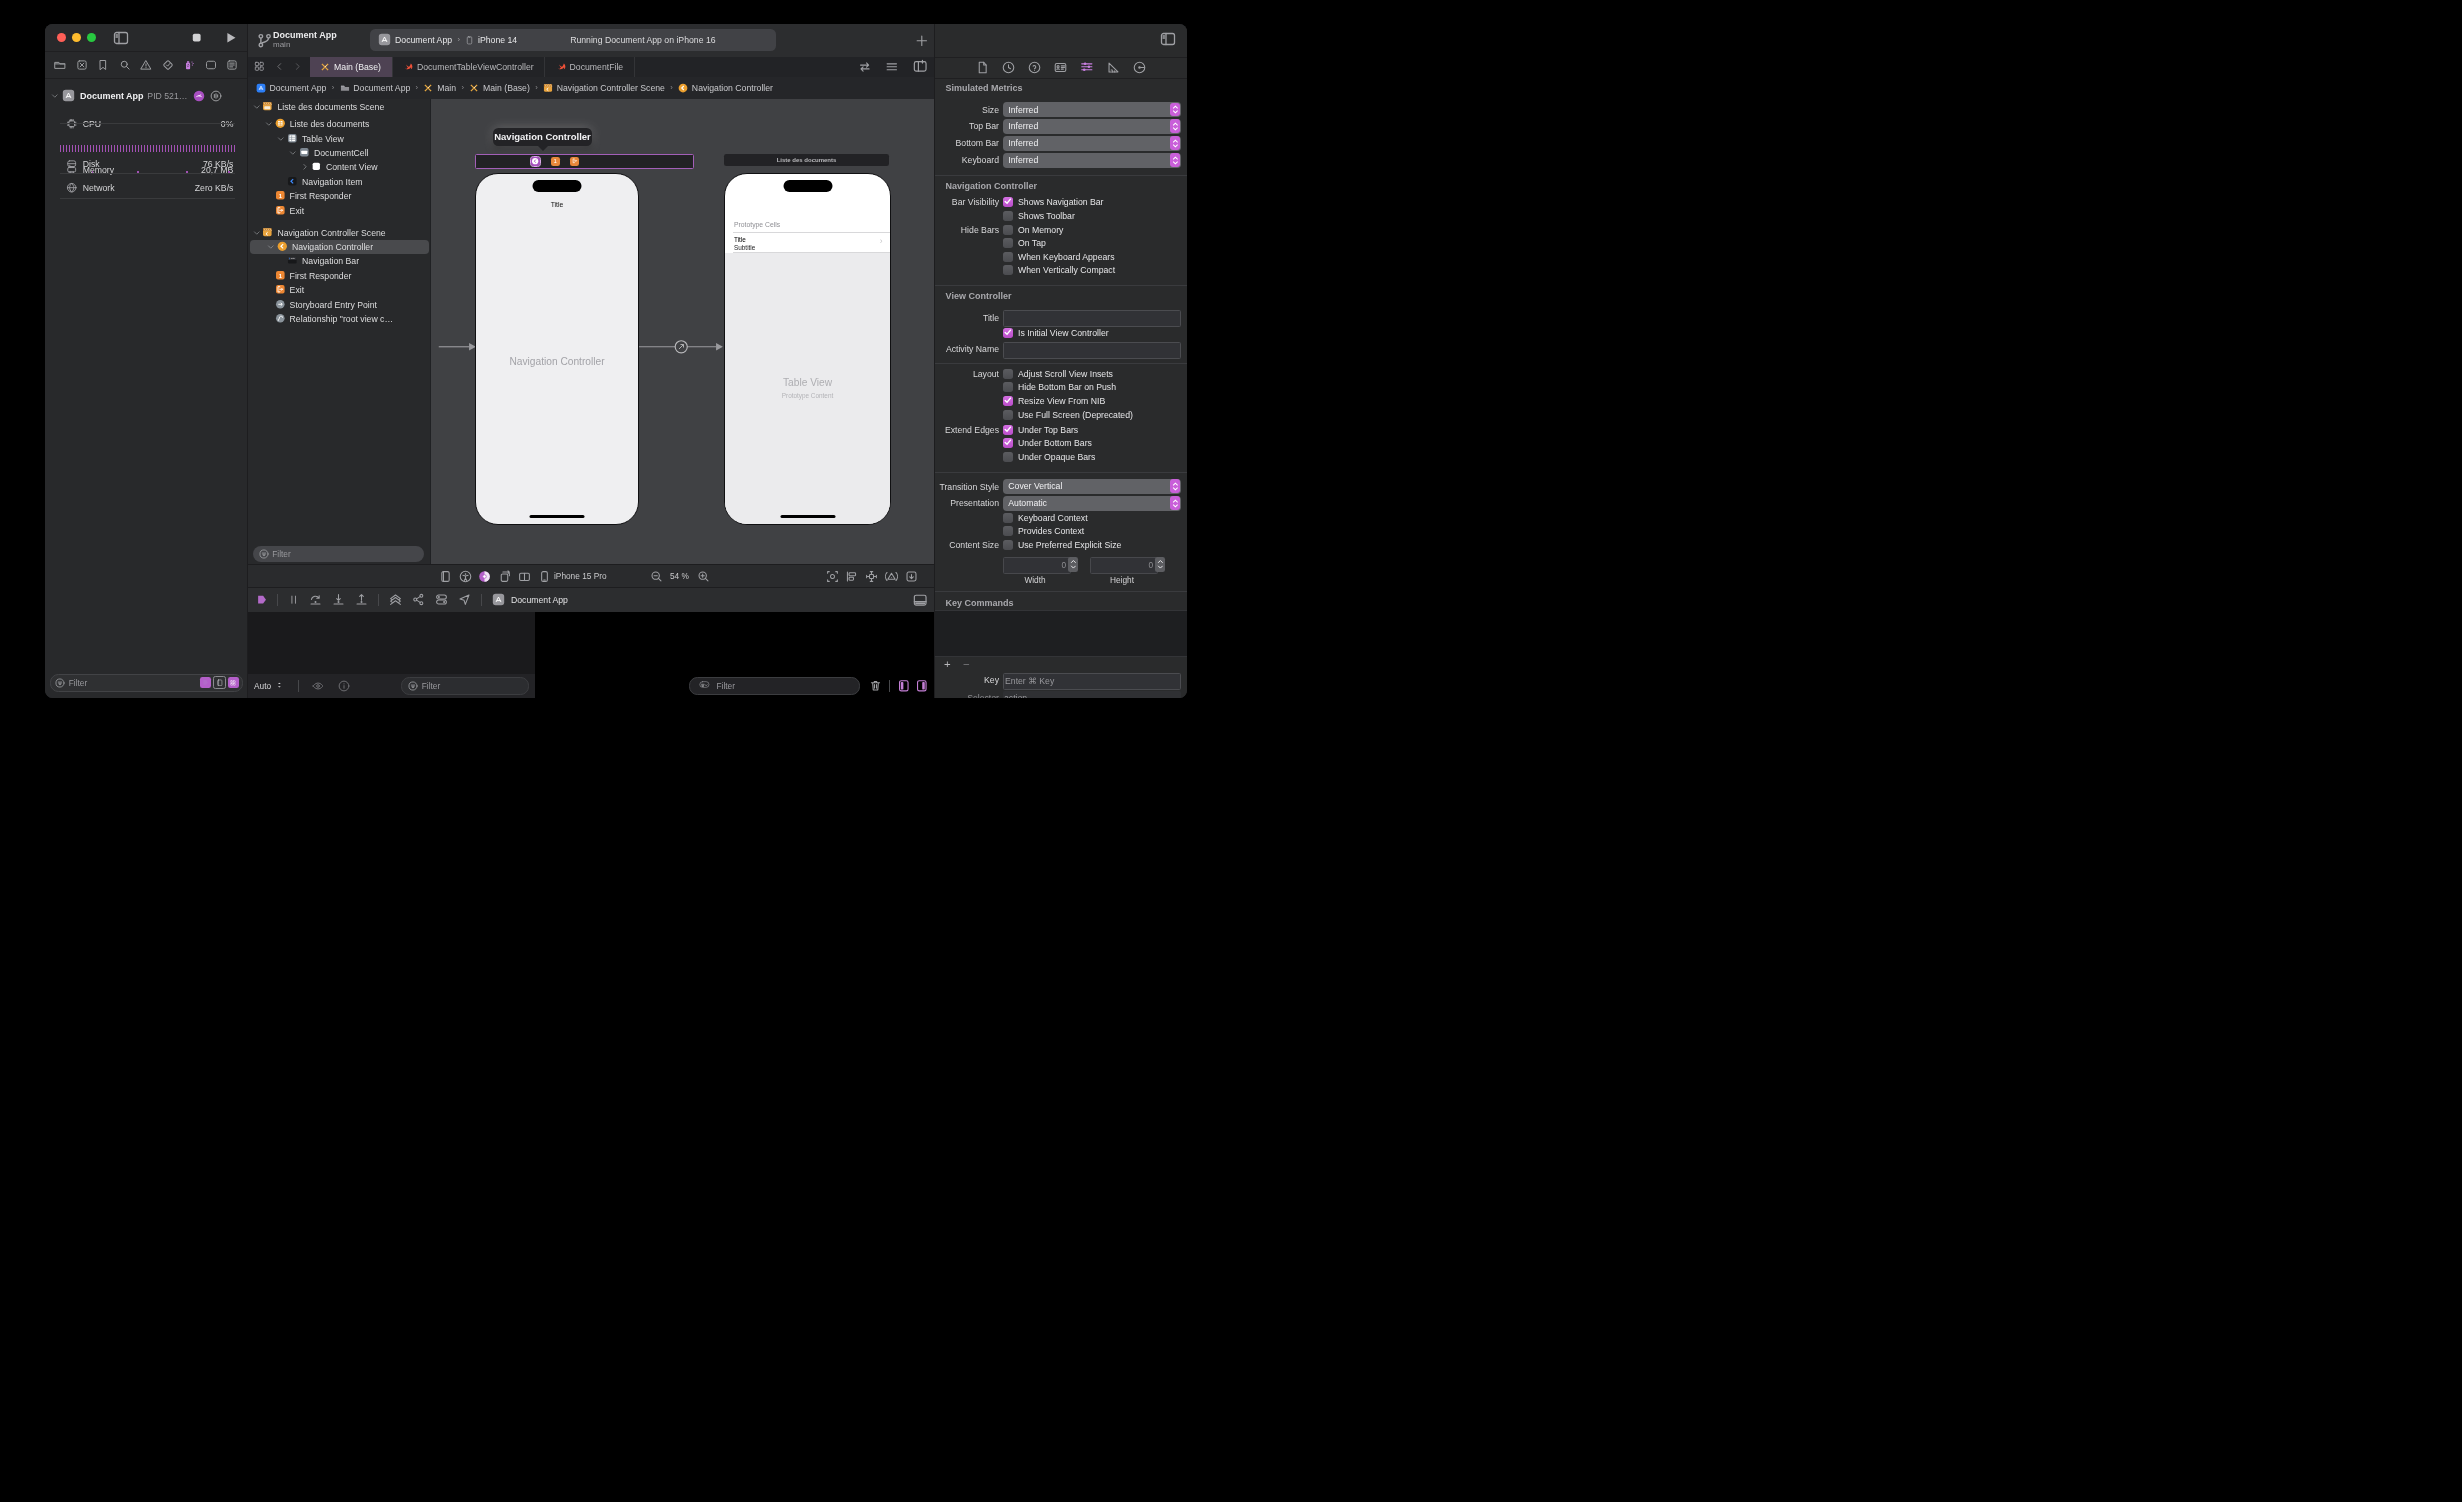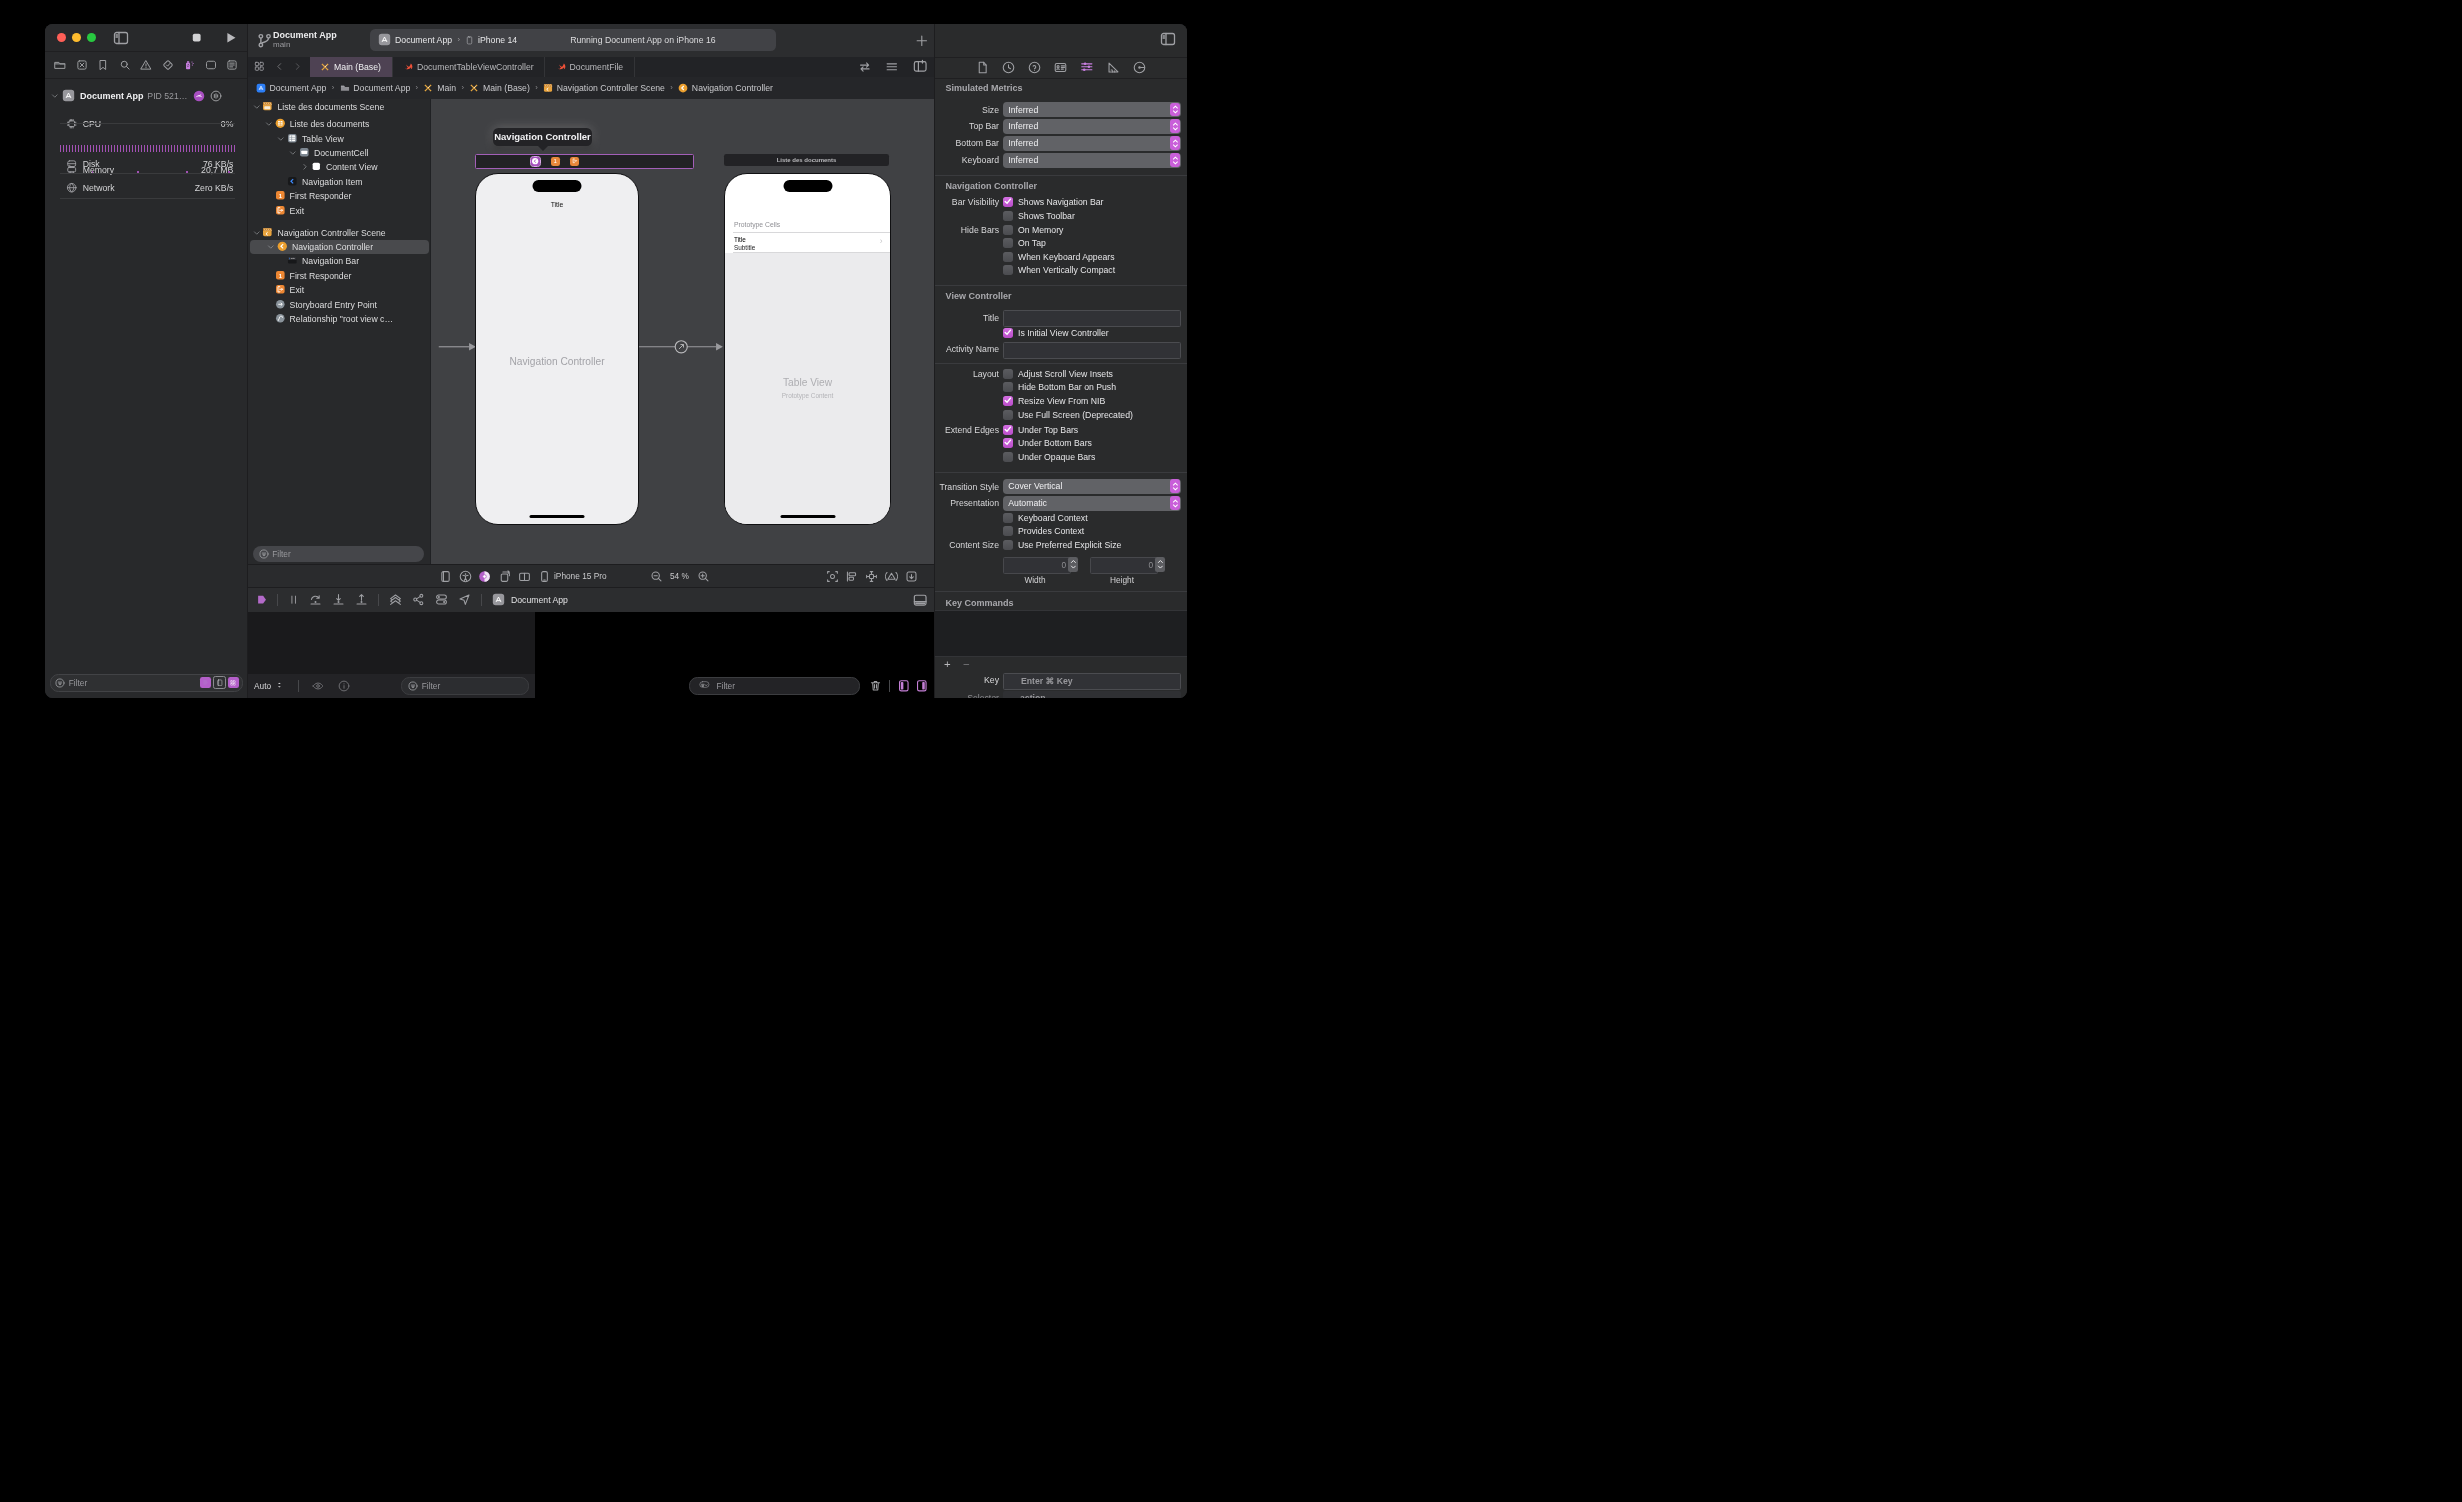--- a/index.html
+++ b/index.html
@@ -75,21 +75,21 @@
   .chk.on{background:linear-gradient(#d470e2,#b94cc9);}
   .chk .m{position:absolute;inset:0;display:flex;align-items:center;justify-content:center;}
   .chk-label{position:absolute;left:83px;font-size:8.7px;color:#e6e6e8;white-space:nowrap;}
   .tfield{position:absolute;left:68px;right:6px;height:15px;background:#313236;border:0.8px solid #4b4c50;border-radius:1.5px;}
   .numfield{position:absolute;height:15px;background:#313236;border:0.8px solid #47484c;border-radius:1.5px;font-size:8.3px;color:#8e8e92;display:flex;align-items:center;justify-content:flex-end;padding-right:3.8px;}
   .numstep{position:absolute;width:10px;height:15px;background:#5c5d61;border-radius:2.3px;display:flex;flex-direction:column;align-items:center;justify-content:center;}
   .wh-label{position:absolute;font-size:8.3px;color:#d2d2d4;text-align:center;width:76px;}
   .kc-table{position:absolute;left:0;right:0;background:#1e1f21;border-top:0.8px solid #333437;border-bottom:0.8px solid #333437;}
   .pm{font-size:11.4px;color:#b9b9bc;}
   .ph-text{font-size:8.7px;color:#98989c;}
-  .kfield{position:absolute;left:68px;right:6px;height:15px;display:flex;align-items:center;padding-left:17px;font-weight:bold;}
+  .kfield{position:absolute;left:68px;right:6px;height:15px;display:flex;align-items:center;padding-left:1px;}
 </style>
 </head>
 <body>
 
 <div class="win">
 
   <div class="navigator">
     <div class="nav-titlebar">
       <span class="tl" style="left:12px;background:#ff5f57"></span>
       <span class="tl" style="left:27px;background:#febc2e"></span>

